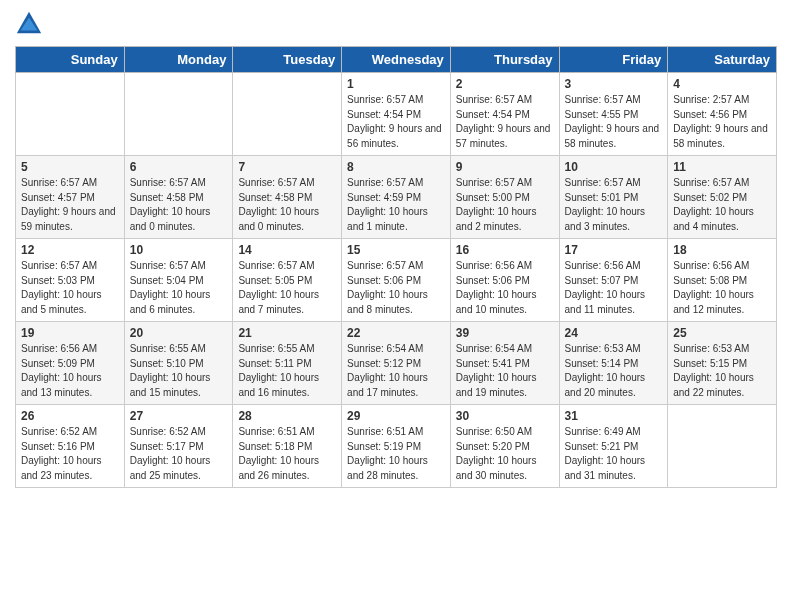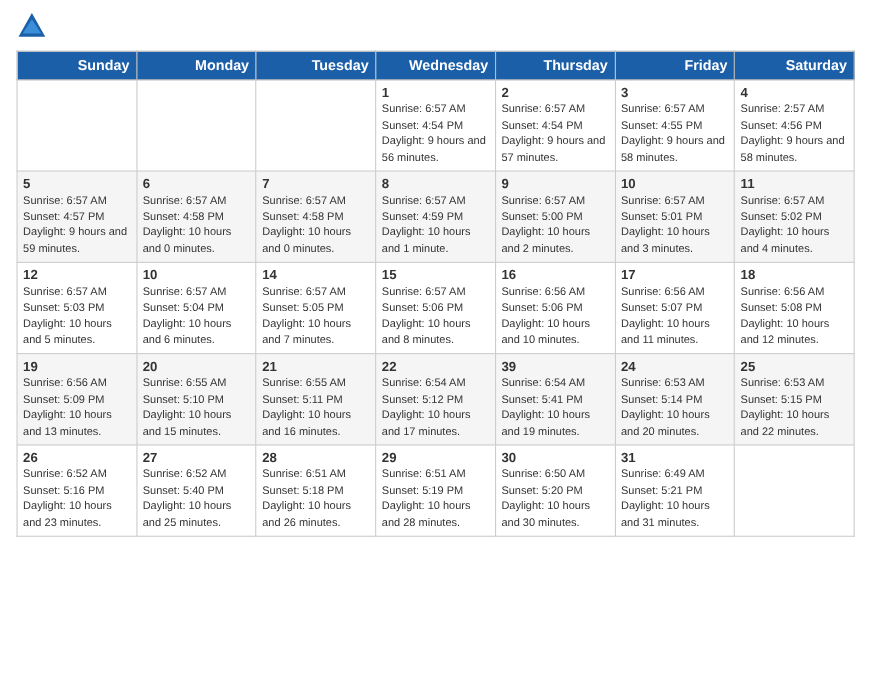--- a/index.html
+++ b/index.html
@@ -290,21 +290,21 @@
         <tr>
           <td>
             <span class="day-num">26</span>
             <div class="day-info">Sunrise: 6:52 AM
 Sunset: 5:16 PM
 Daylight: 10 hours and 23 minutes.</div>
           </td>
           <td>
             <span class="day-num">27</span>
             <div class="day-info">Sunrise: 6:52 AM
-Sunset: 5:40 PM
+Sunset: 5:17 PM
 Daylight: 10 hours and 25 minutes.</div>
           </td>
           <td>
             <span class="day-num">28</span>
             <div class="day-info">Sunrise: 6:51 AM
 Sunset: 5:18 PM
 Daylight: 10 hours and 26 minutes.</div>
           </td>
           <td>
             <span class="day-num">29</span>

